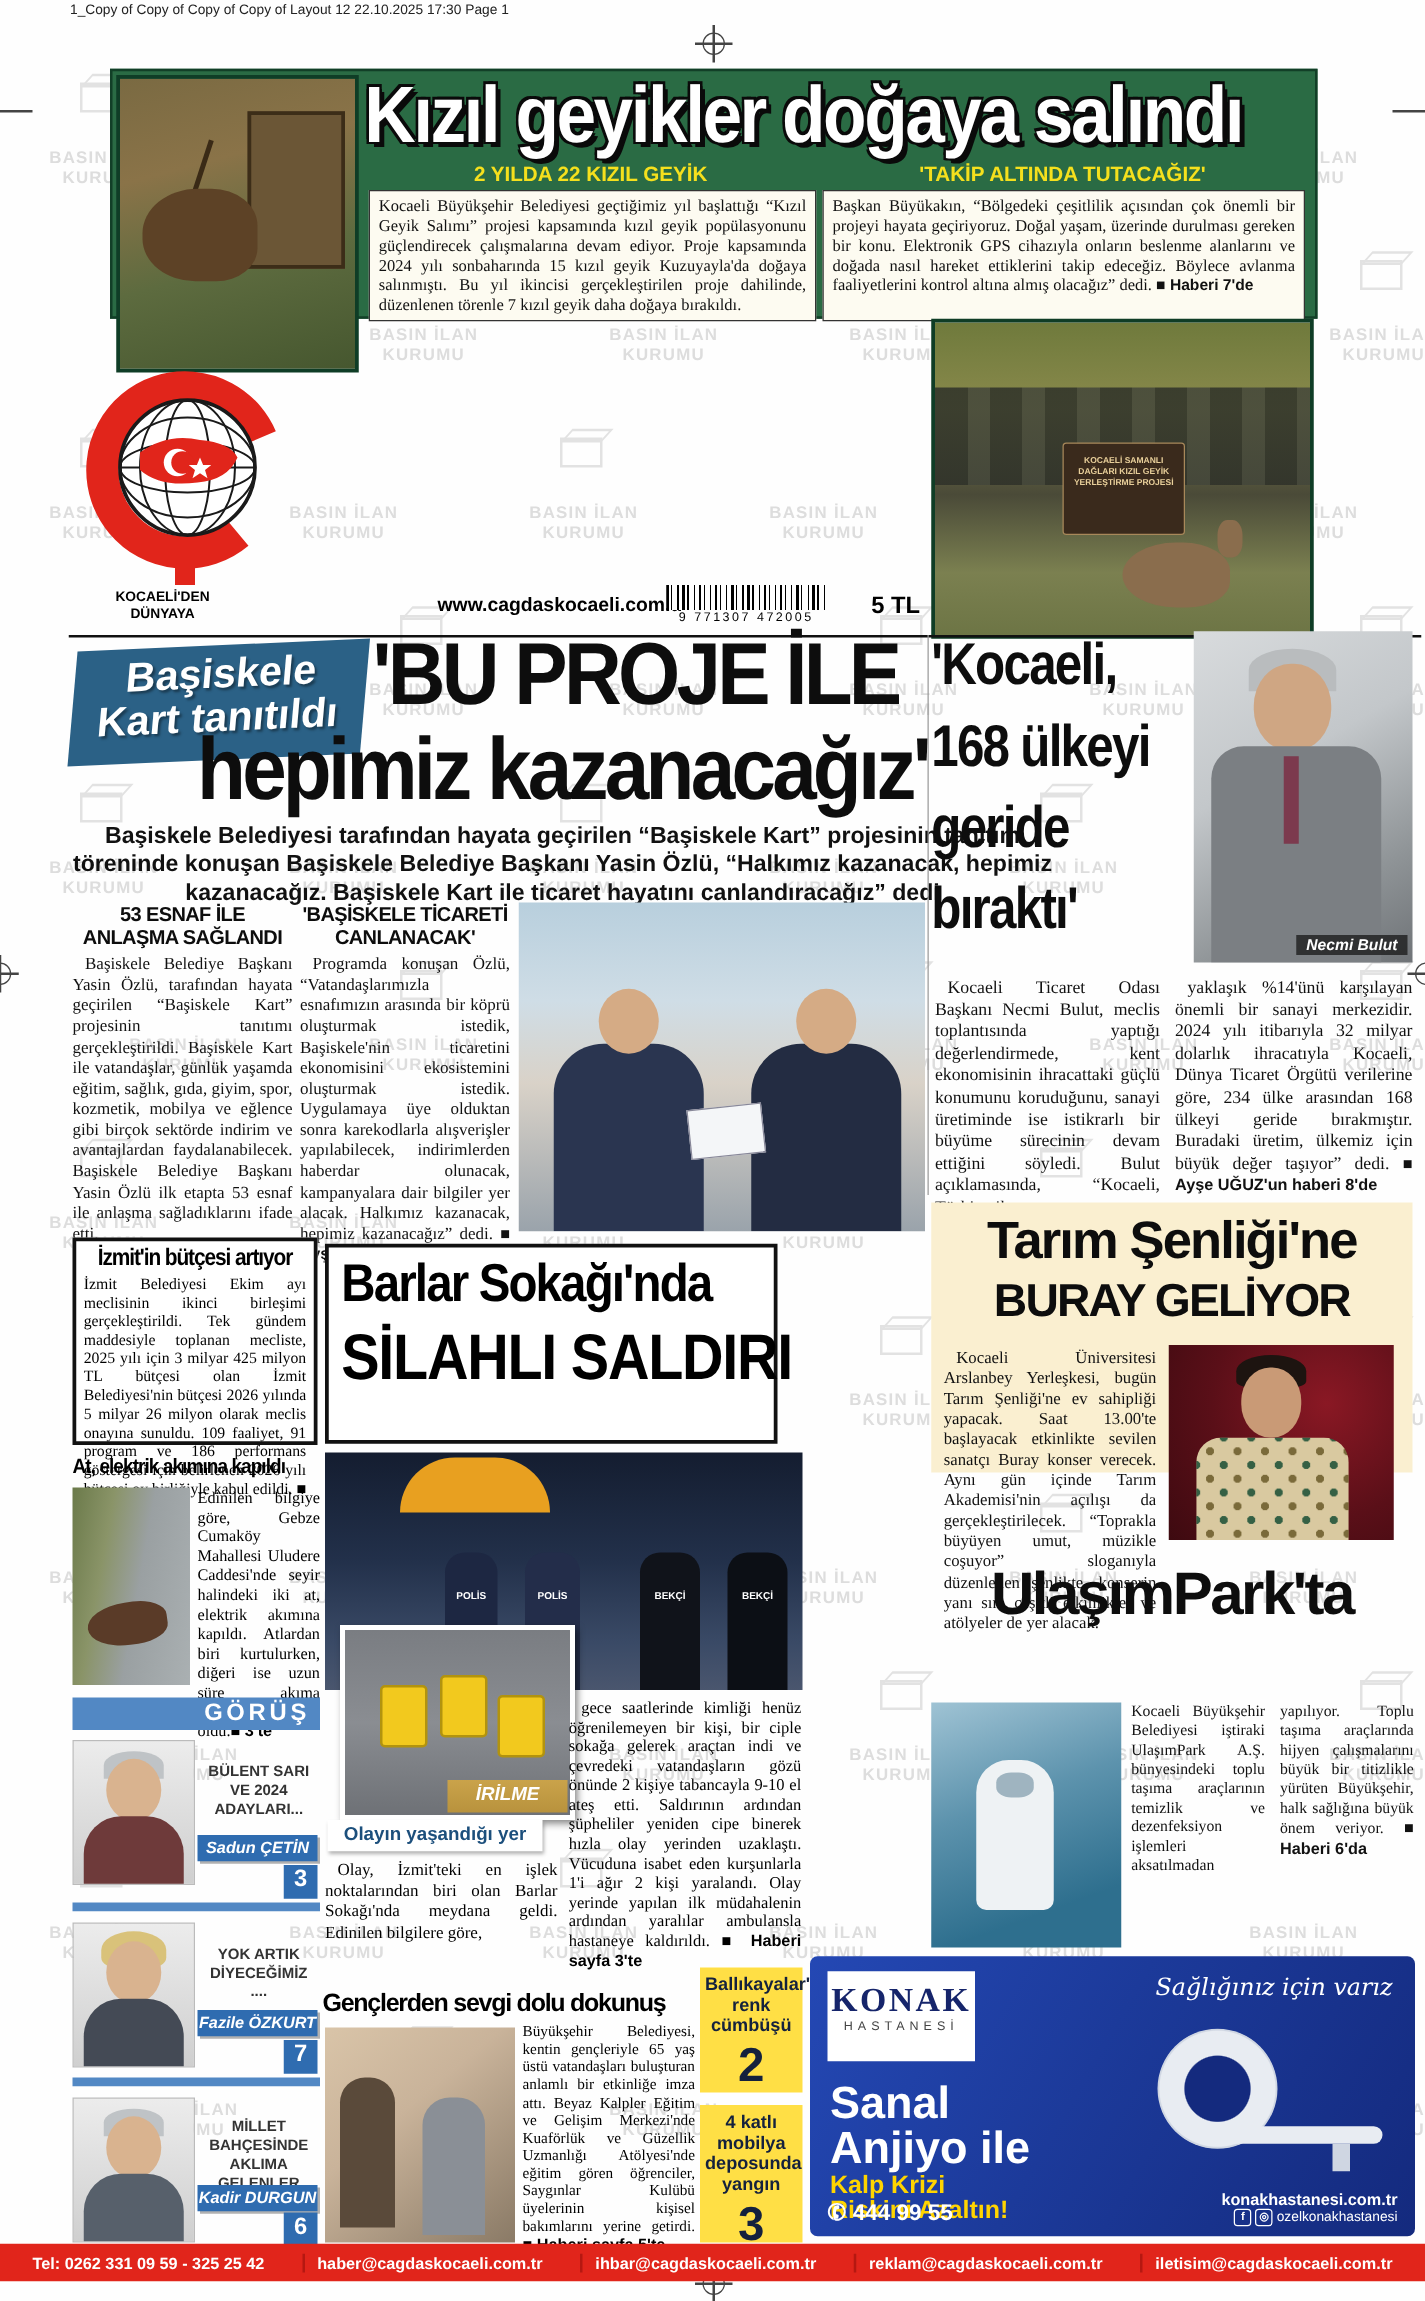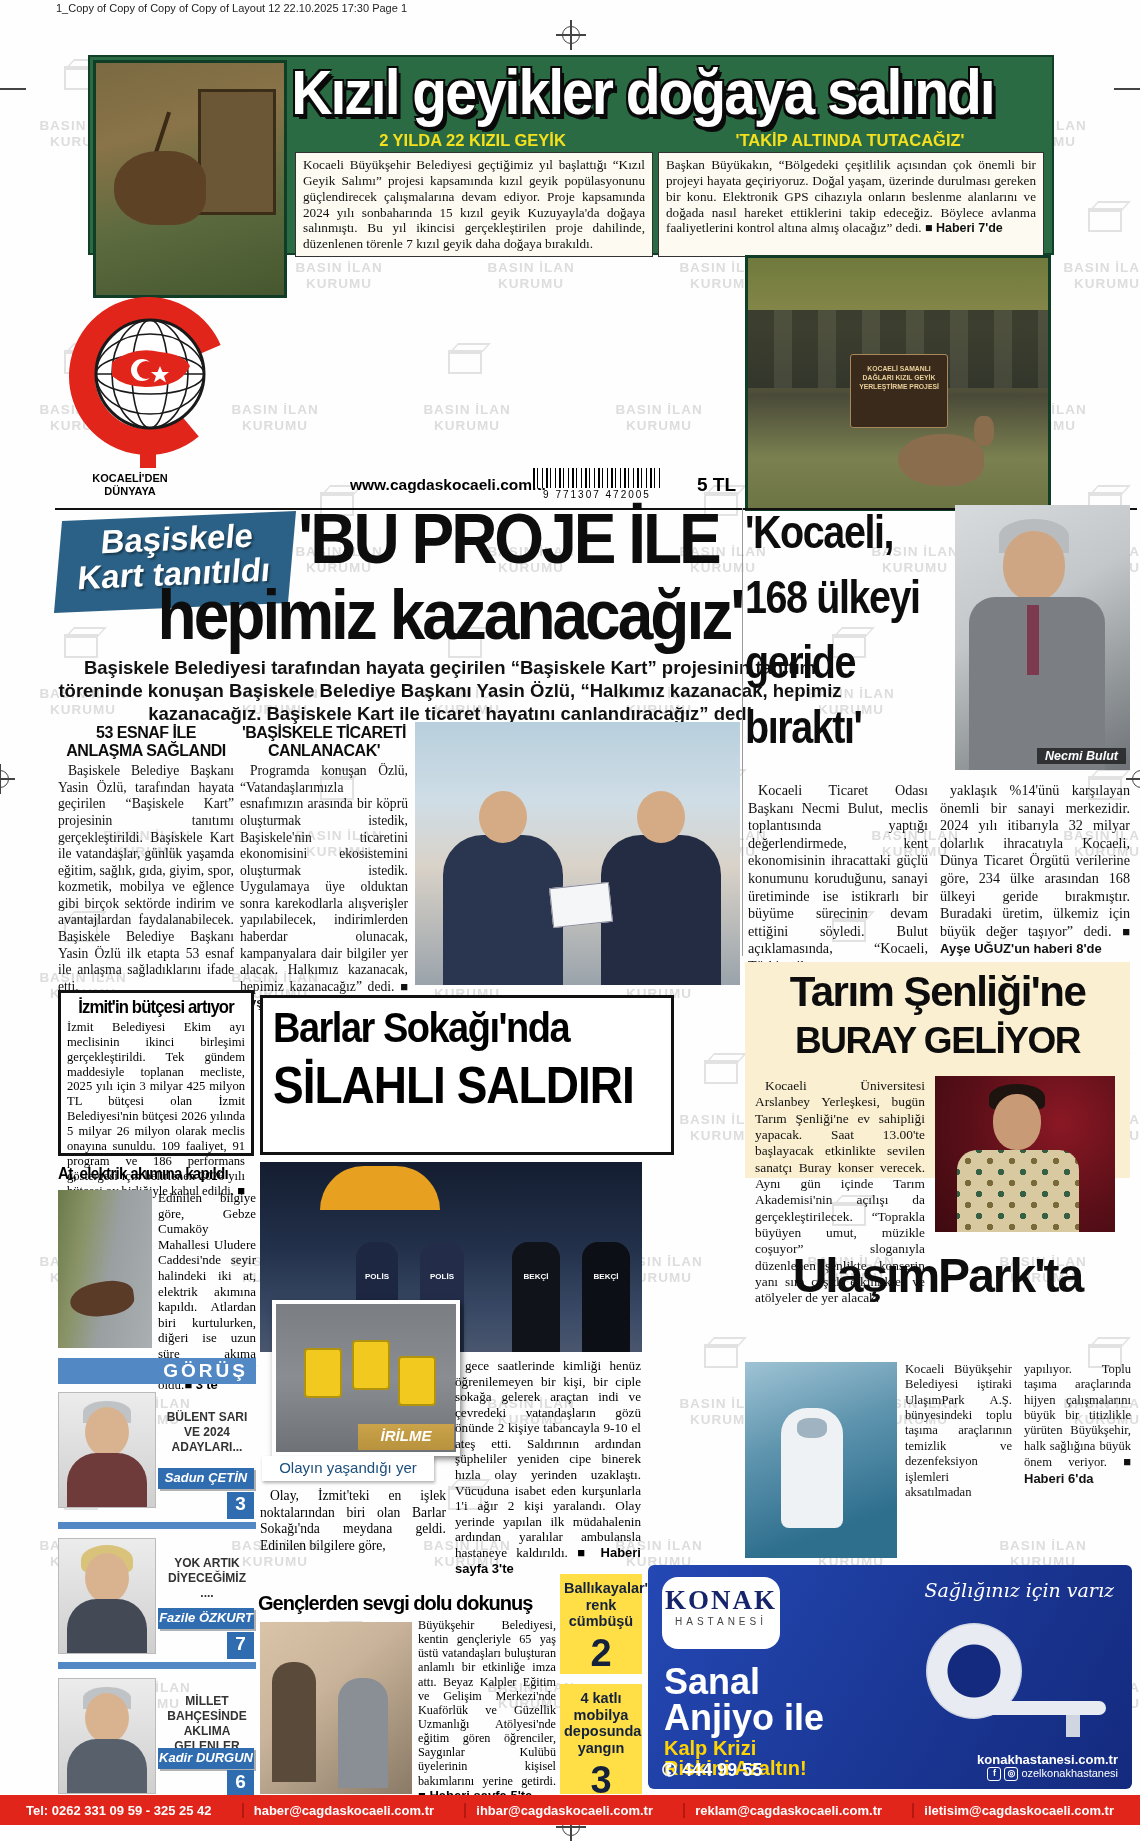--- a/index.html
+++ b/index.html
@@ -129,53 +129,53 @@
   .s1{background:#6e3a3a;} .s2{background:#444a55;} .s3{background:#57606b;}
   .hair-g{position:absolute;left:24px;top:8px;width:48px;height:22px;background:#bfc3c6;border-radius:50% 50% 0 0;}
   .hair-b{position:absolute;left:22px;top:6px;width:52px;height:30px;background:#d9c27a;border-radius:50% 50% 30% 30%;}
   .op-title{left:160px;width:94px;font-size:12px;font-weight:bold;color:#333;text-align:center;line-height:1.25;}
   .op-name{left:158px;width:96px;height:21px;background:#2f6cb0;color:#fff;font-size:13px;font-weight:bold;font-style:italic;
       text-align:center;padding-top:2px;box-sizing:border-box;box-shadow:2px 2px 0 rgba(0,0,0,.3);}
   .op-page{width:27px;height:27px;background:#2f6cb0;color:#fff;font-size:19px;font-weight:900;text-align:center;padding-top:1px;box-sizing:border-box;}
   .op-div{left:58px;width:198px;height:7px;background:#5288c4;}
 
   
-  .shoot-box{left:260px;top:995px;width:414px;height:160px;border:3.5px solid #111;background:#fff;box-sizing:border-box;padding:6px 0 0 10px;}
+  .shoot-box{left:260px;top:995px;width:362px;height:160px;border:3.5px solid #111;background:#fff;box-sizing:border-box;padding:6px 0 0 10px;}
   .shoot-h1{font-size:38px;font-weight:900;letter-spacing:-1.5px;transform:scaleY(1.12);transform-origin:left top;white-space:nowrap;}
   .shoot-h2{font-size:46px;font-weight:900;letter-spacing:-1px;margin-top:8px;transform:scaleY(1.12);transform-origin:left top;white-space:nowrap;}
   .night-photo{left:260px;top:1162px;width:382px;height:190px;
       background:linear-gradient(#141d30 0%,#22304a 45%,#3a4a66 80%,#4a566e 100%);}
   .night-photo .umb{position:absolute;left:60px;top:4px;width:120px;height:44px;background:#e8a020;border-radius:60px 60px 0 0;}
   .night-photo .fig{position:absolute;bottom:0;height:110px;border-radius:16px 16px 0 0;}
   .chip{color:#fff;font-size:8px;font-weight:bold;text-align:center;display:block;margin-top:30px;}
   .inset-photo{left:272px;top:1300px;width:180px;height:148px;border:4px solid #fff;box-shadow:2px 3px 6px rgba(0,0,0,.5);
       background:linear-gradient(#7a7d82 0%,#8a8d92 50%,#6e7176 100%);}
   .stool{position:absolute;width:34px;height:46px;background:#f2c91e;border-radius:4px;border:2px solid #b2930e;}
   .inset-banner{position:absolute;right:2px;bottom:2px;width:96px;height:26px;background:linear-gradient(#caa34a,#b8923d);
       color:#fff;font-weight:900;font-style:italic;font-size:15px;text-align:center;padding-top:3px;box-sizing:border-box;}
-  .place-cap{left:262px;top:1456px;width:172px;height:25px;background:#fff;color:#1c4f7c;font-size:15px;font-weight:400;
+  .place-cap{left:262px;top:1456px;width:172px;height:25px;background:#fff;color:#1c4f7c;font-size:15px;font-weight:700;
       text-align:center;padding-top:3px;box-sizing:border-box;box-shadow:1px 2px 3px rgba(0,0,0,.3);}
   .shoot-left{left:260px;top:1488px;width:186px;font-family:"Liberation Serif",serif;font-size:13.6px;line-height:1.22;text-align:justify;text-indent:10px;}
   .shoot-right{left:455px;top:1358px;width:186px;font-family:"Liberation Serif",serif;font-size:13.2px;line-height:1.18;text-align:justify;text-indent:10px;}
 
   
   .youth-h{left:258px;top:1592px;width:300px;font-size:20px;font-weight:900;letter-spacing:-1px;white-space:nowrap;}
   .youth-photo{left:260px;top:1622px;width:152px;height:172px;
       background:linear-gradient(140deg,#d9c4a8 0%,#c9b39a 40%,#8a7a66 100%);}
   .youth-photo .f1{position:absolute;left:12px;top:40px;width:44px;height:120px;background:#5a4a3a;border-radius:20px 20px 0 0;}
   .youth-photo .f2{position:absolute;left:78px;top:56px;width:50px;height:110px;background:#8a8f96;border-radius:22px 22px 0 0;}
   .youth-body{left:418px;top:1618px;width:138px;font-family:"Liberation Serif",serif;font-size:12.2px;line-height:1.16;text-align:justify;}
   .teaser{left:560px;width:82px;background:#ffdf45;color:#14213d;text-align:center;padding:6px 4px;box-sizing:border-box;}
   .teaser .t{font-size:14.5px;font-weight:900;line-height:1.15;}
   .teaser .n{font-size:38px;font-weight:900;margin-top:2px;}
 
   
   .ad{left:648px;top:1565px;width:484px;height:224px;border-radius:6px;
       background:linear-gradient(120deg,#2448b4 0%,#1c3a9a 45%,#142a7e 100%);color:#fff;}
-  .ad-brand{position:absolute;left:14px;top:12px;width:118px;height:72px;background:#fff;color:#16256b;text-align:center;border-radius:16px;}
+  .ad-brand{position:absolute;left:14px;top:12px;width:118px;height:72px;background:#fff;color:#16256b;text-align:center;}
   .ad-brand .b1{font-family:"Liberation Serif",serif;font-size:27px;font-weight:bold;letter-spacing:2px;margin-top:8px;}
   .ad-brand .b2{font-size:10px;letter-spacing:4px;color:#444;}
   .ad-slogan{position:absolute;right:18px;top:14px;font-family:"DejaVu Serif",serif;font-style:italic;font-size:19px;color:#fff;}
   .ad-t1{position:absolute;left:16px;top:96px;font-size:36px;font-weight:900;}
   .ad-t2{position:absolute;left:16px;top:132px;font-size:36px;font-weight:900;}
   .ad-y1{position:absolute;left:16px;top:172px;font-size:20px;font-weight:900;color:#ffd400;}
   .ad-y2{position:absolute;left:16px;top:192px;font-size:20px;font-weight:900;color:#ffd400;}
   .scanner{position:absolute;left:268px;top:58px;width:200px;height:118px;}
   .scan-ring{position:absolute;left:10px;top:0;width:96px;height:96px;border-radius:50%;
       background:radial-gradient(circle,#142a7e 0 26px,#e8ecf2 27px 46px,#cfd6e2 47px 48px,transparent 49px);}

